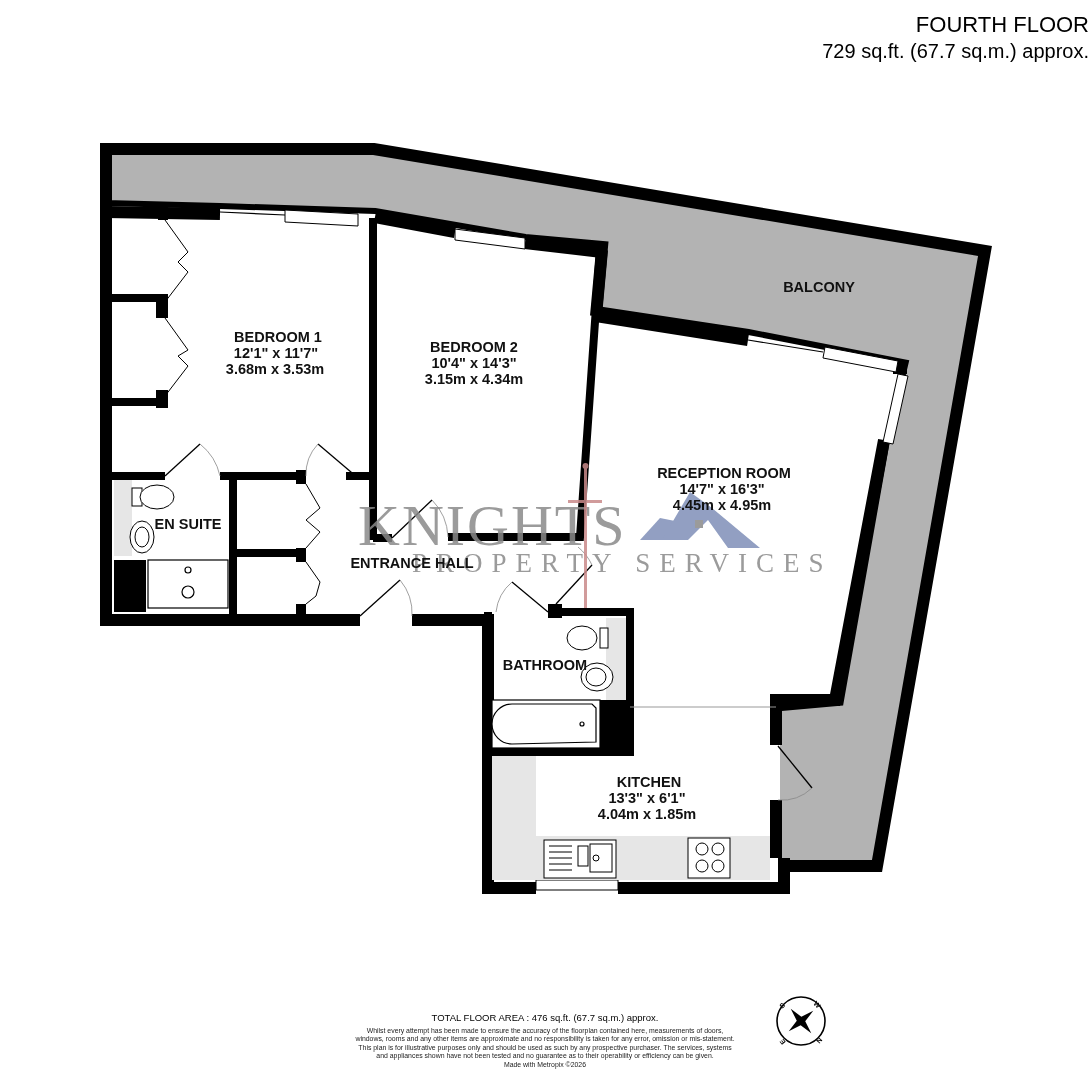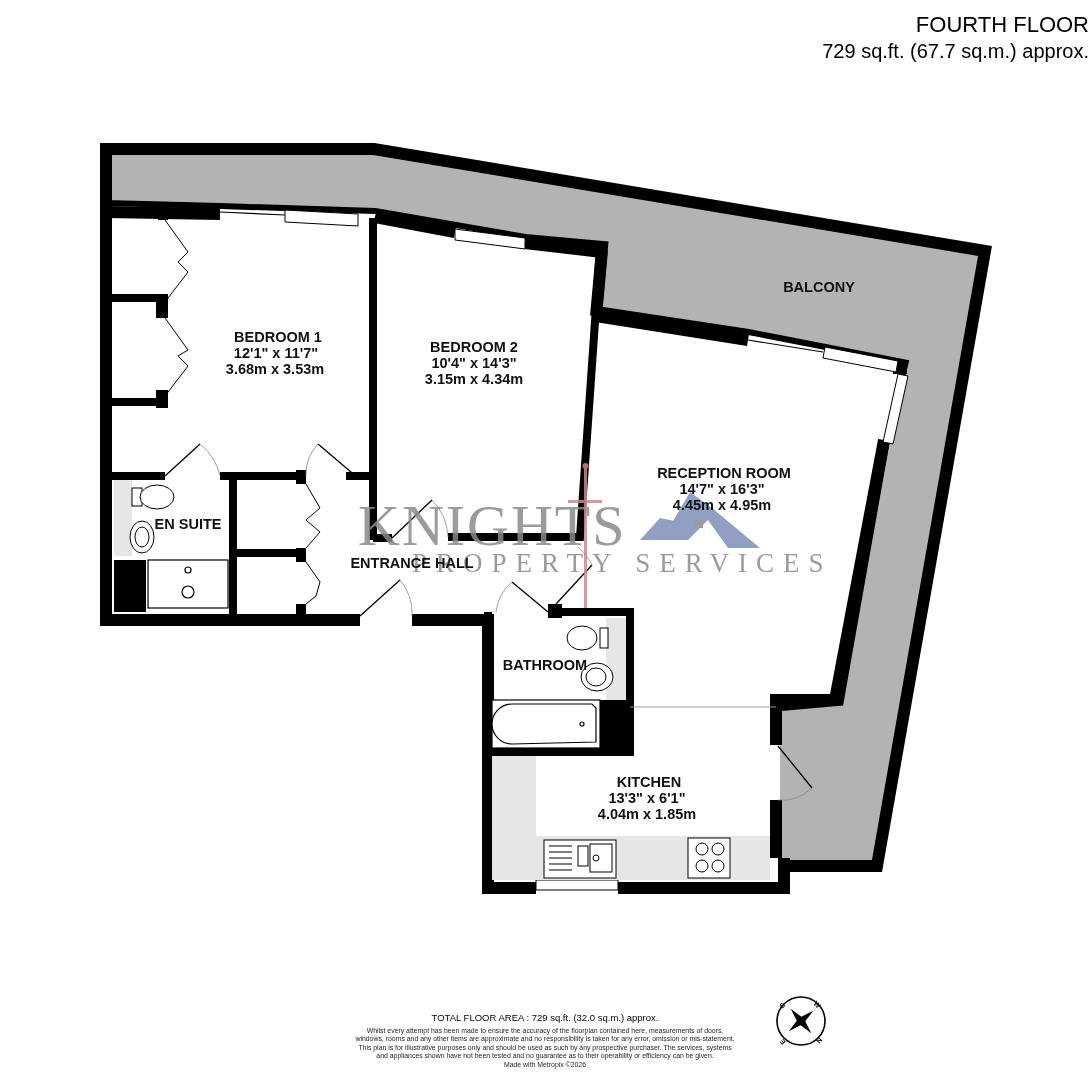--- a/index.html
+++ b/index.html
@@ -221,16 +221,16 @@
 <svg class="compass" viewBox="0 0 56 56">
   <circle cx="28" cy="28" r="24" fill="none" stroke="#000" stroke-width="1.6"></circle>
   <polygon points="28,12 31,25 44,28 31,31 28,44 25,31 12,28 25,25" fill="#000" transform="rotate(-40 28 28)"></polygon>
   <text x="9" y="16" font-size="7" font-weight="bold" transform="rotate(-40 9 16)">S</text>
   <text x="40" y="11" font-size="7" font-weight="bold" transform="rotate(45 40 11)">W</text>
   <text x="46" y="44" font-size="7" font-weight="bold" transform="rotate(130 46 44)">N</text>
   <text x="13" y="49" font-size="7" font-weight="bold" transform="rotate(-130 13 49)">E</text>
 </svg>
 
 <div class="footer">
-  <div class="total">TOTAL FLOOR AREA : 729 sq.ft. (32.0 sq.m.) approx.</div>
+  <div class="total">TOTAL FLOOR AREA : 476 sq.ft. (67.7 sq.m.) approx.</div>
   <div class="disclaimer">Whilst every attempt has been made to ensure the accuracy of the floorplan contained here, measurements of doors, windows, rooms and any other items are approximate and no responsibility is taken for any error, omission or mis-statement. This plan is for illustrative purposes only and should be used as such by any prospective purchaser. The services, systems and appliances shown have not been tested and no guarantee as to their operability or efficiency can be given.</div>
   <div class="made">Made with Metropix ©2026</div>
 </div>
 
 </body></html>

